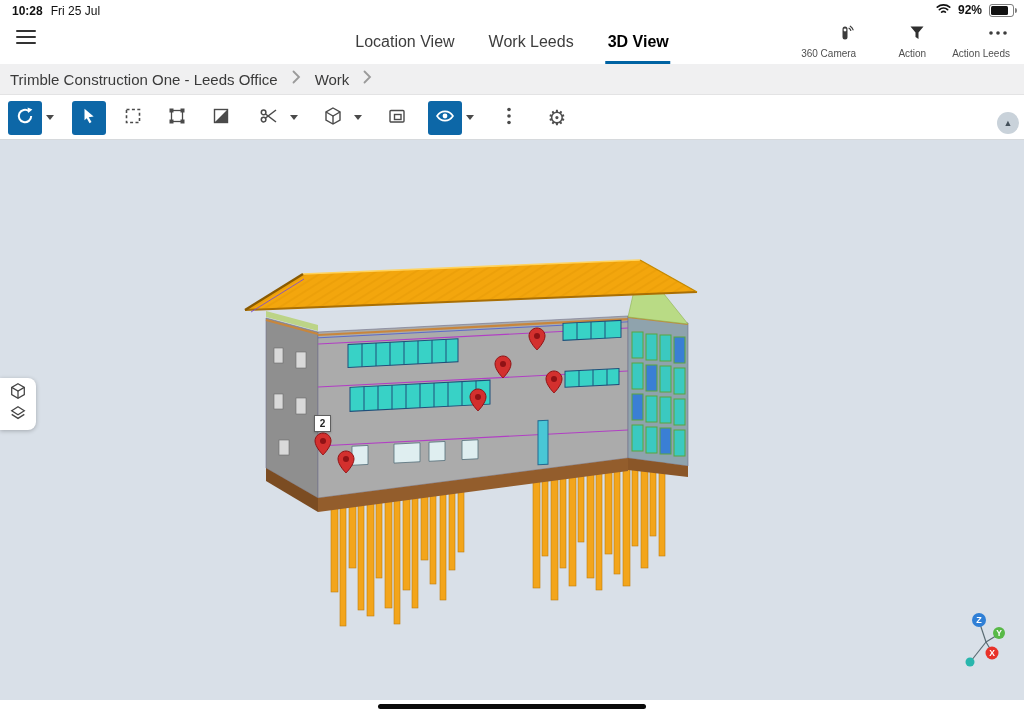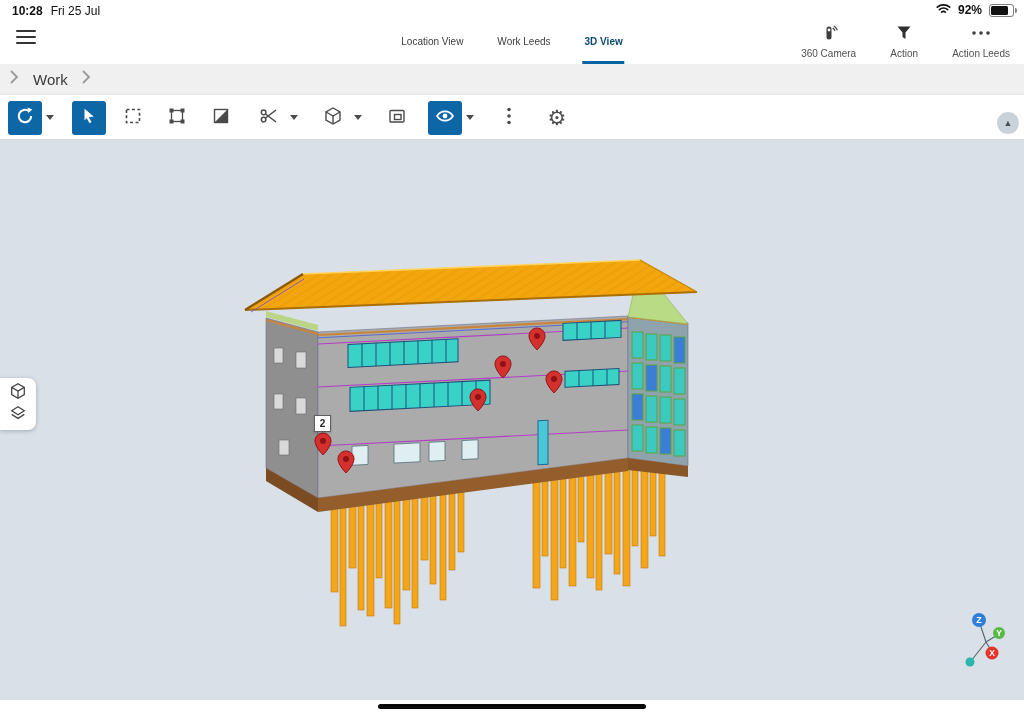--- a/index.html
+++ b/index.html
@@ -10,24 +10,24 @@
   .statusbar{position:absolute;left:0;top:0;width:100%;height:22px;}
   .status-left{position:absolute;left:12px;top:4px;font-size:12px;color:#111;}
   .status-left b{font-weight:700;margin-right:8px;}
   .status-right{position:absolute;right:10px;top:3px;display:flex;align-items:center;gap:7px;font-size:12px;font-weight:600;color:#111;}
   .bat{width:23px;height:11px;border:1px solid rgba(0,0,0,.5);border-radius:3px;position:relative;}
   .bat i{position:absolute;left:1px;top:1px;bottom:1px;width:17px;background:#111;border-radius:1.5px;}
   .bat:after{content:'';position:absolute;right:-4px;top:3px;width:2.5px;height:5px;background:rgba(0,0,0,.5);border-radius:0 2px 2px 0;}
   .hamburger{position:absolute;left:16px;top:30px;width:20px;height:16px;cursor:pointer;}
   .hamburger span{display:block;height:2px;background:#333;margin-bottom:4px;border-radius:1px;}
   .tabs{position:absolute;left:50%;transform:translateX(-50%);top:22px;height:42px;display:flex;gap:30px;align-items:stretch;}
-  .tab{display:flex;align-items:center;font-size:10px;color:#3d3d3d;border-bottom:3px solid transparent;padding:0 2px;cursor:pointer;white-space:nowrap;}
-  .tab.active{color:#0c4a6e;font-weight:700;border-bottom-color:#0063a3;}
+  .tab{display:flex;align-items:center;font-size:16px;color:#3d3d3d;border-bottom:3px solid transparent;padding:0 2px;cursor:pointer;white-space:nowrap;}
+  .tab.active{color:#000000;font-weight:700;border-bottom-color:#0063a3;}
   .nav-right{position:absolute;right:14px;top:24px;display:flex;gap:26px;}
-  .nav-action{display:flex;flex-direction:column;align-items:center;gap:2px;cursor:pointer;min-width:44px;}
+  .nav-action{display:flex;flex-direction:column;align-items:flex-end;gap:2px;cursor:pointer;min-width:44px;}
   .nav-action .lbl{font-size:10px;color:#4f4f4f;white-space:nowrap;}
   
   .breadcrumb{position:absolute;left:0;top:64px;width:1024px;height:31px;background:#f0f0f1;border-bottom:1px solid #e3e3e4;display:flex;align-items:center;gap:14px;padding-left:10px;box-sizing:border-box;}
   .crumb{font-size:15px;color:#3a3a3a;cursor:pointer;}
   
   .toolbar{position:absolute;left:0;top:96px;width:1024px;height:44px;background:#fff;border-bottom:1px solid #d6d9dc;display:flex;align-items:center;padding-left:8px;box-sizing:border-box;}
   .tbtn{width:34px;height:34px;border-radius:3px;display:flex;align-items:center;justify-content:center;cursor:pointer;flex:none;}
   .tbtn.blue{background:#0d67a7;}
   .caret-btn{width:16px;height:34px;display:flex;align-items:center;justify-content:center;cursor:pointer;flex:none;}
   .sp10{width:10px;flex:none;} .sp14{width:14px;flex:none;} .sp20{width:20px;flex:none;}
@@ -108,20 +108,21 @@
             <circle cx="12" cy="9" r="1.8" fill="#3c3c3c"></circle>
             <circle cx="19" cy="9" r="1.8" fill="#3c3c3c"></circle>
         </svg>
       </span>
       <span class="lbl">Action Leeds</span>
     </div>
   </div>
 </div>
 
 <div class="breadcrumb">
+  <span class="crumb">Trimble Construction One - Leeds Office</span>
   <span>
     <svg width="9" height="14" viewBox="0 0 9 14" fill="none" stroke="#9a9a9a" stroke-width="1.8" stroke-linecap="round">
         <polyline points="1.5,1.5 7,7 1.5,12.5"></polyline>
       </svg>
   </span>
   <span class="crumb">Work</span>
   <span>
     <svg width="9" height="14" viewBox="0 0 9 14" fill="none" stroke="#9a9a9a" stroke-width="1.8" stroke-linecap="round">
         <polyline points="1.5,1.5 7,7 1.5,12.5"></polyline>
       </svg>

